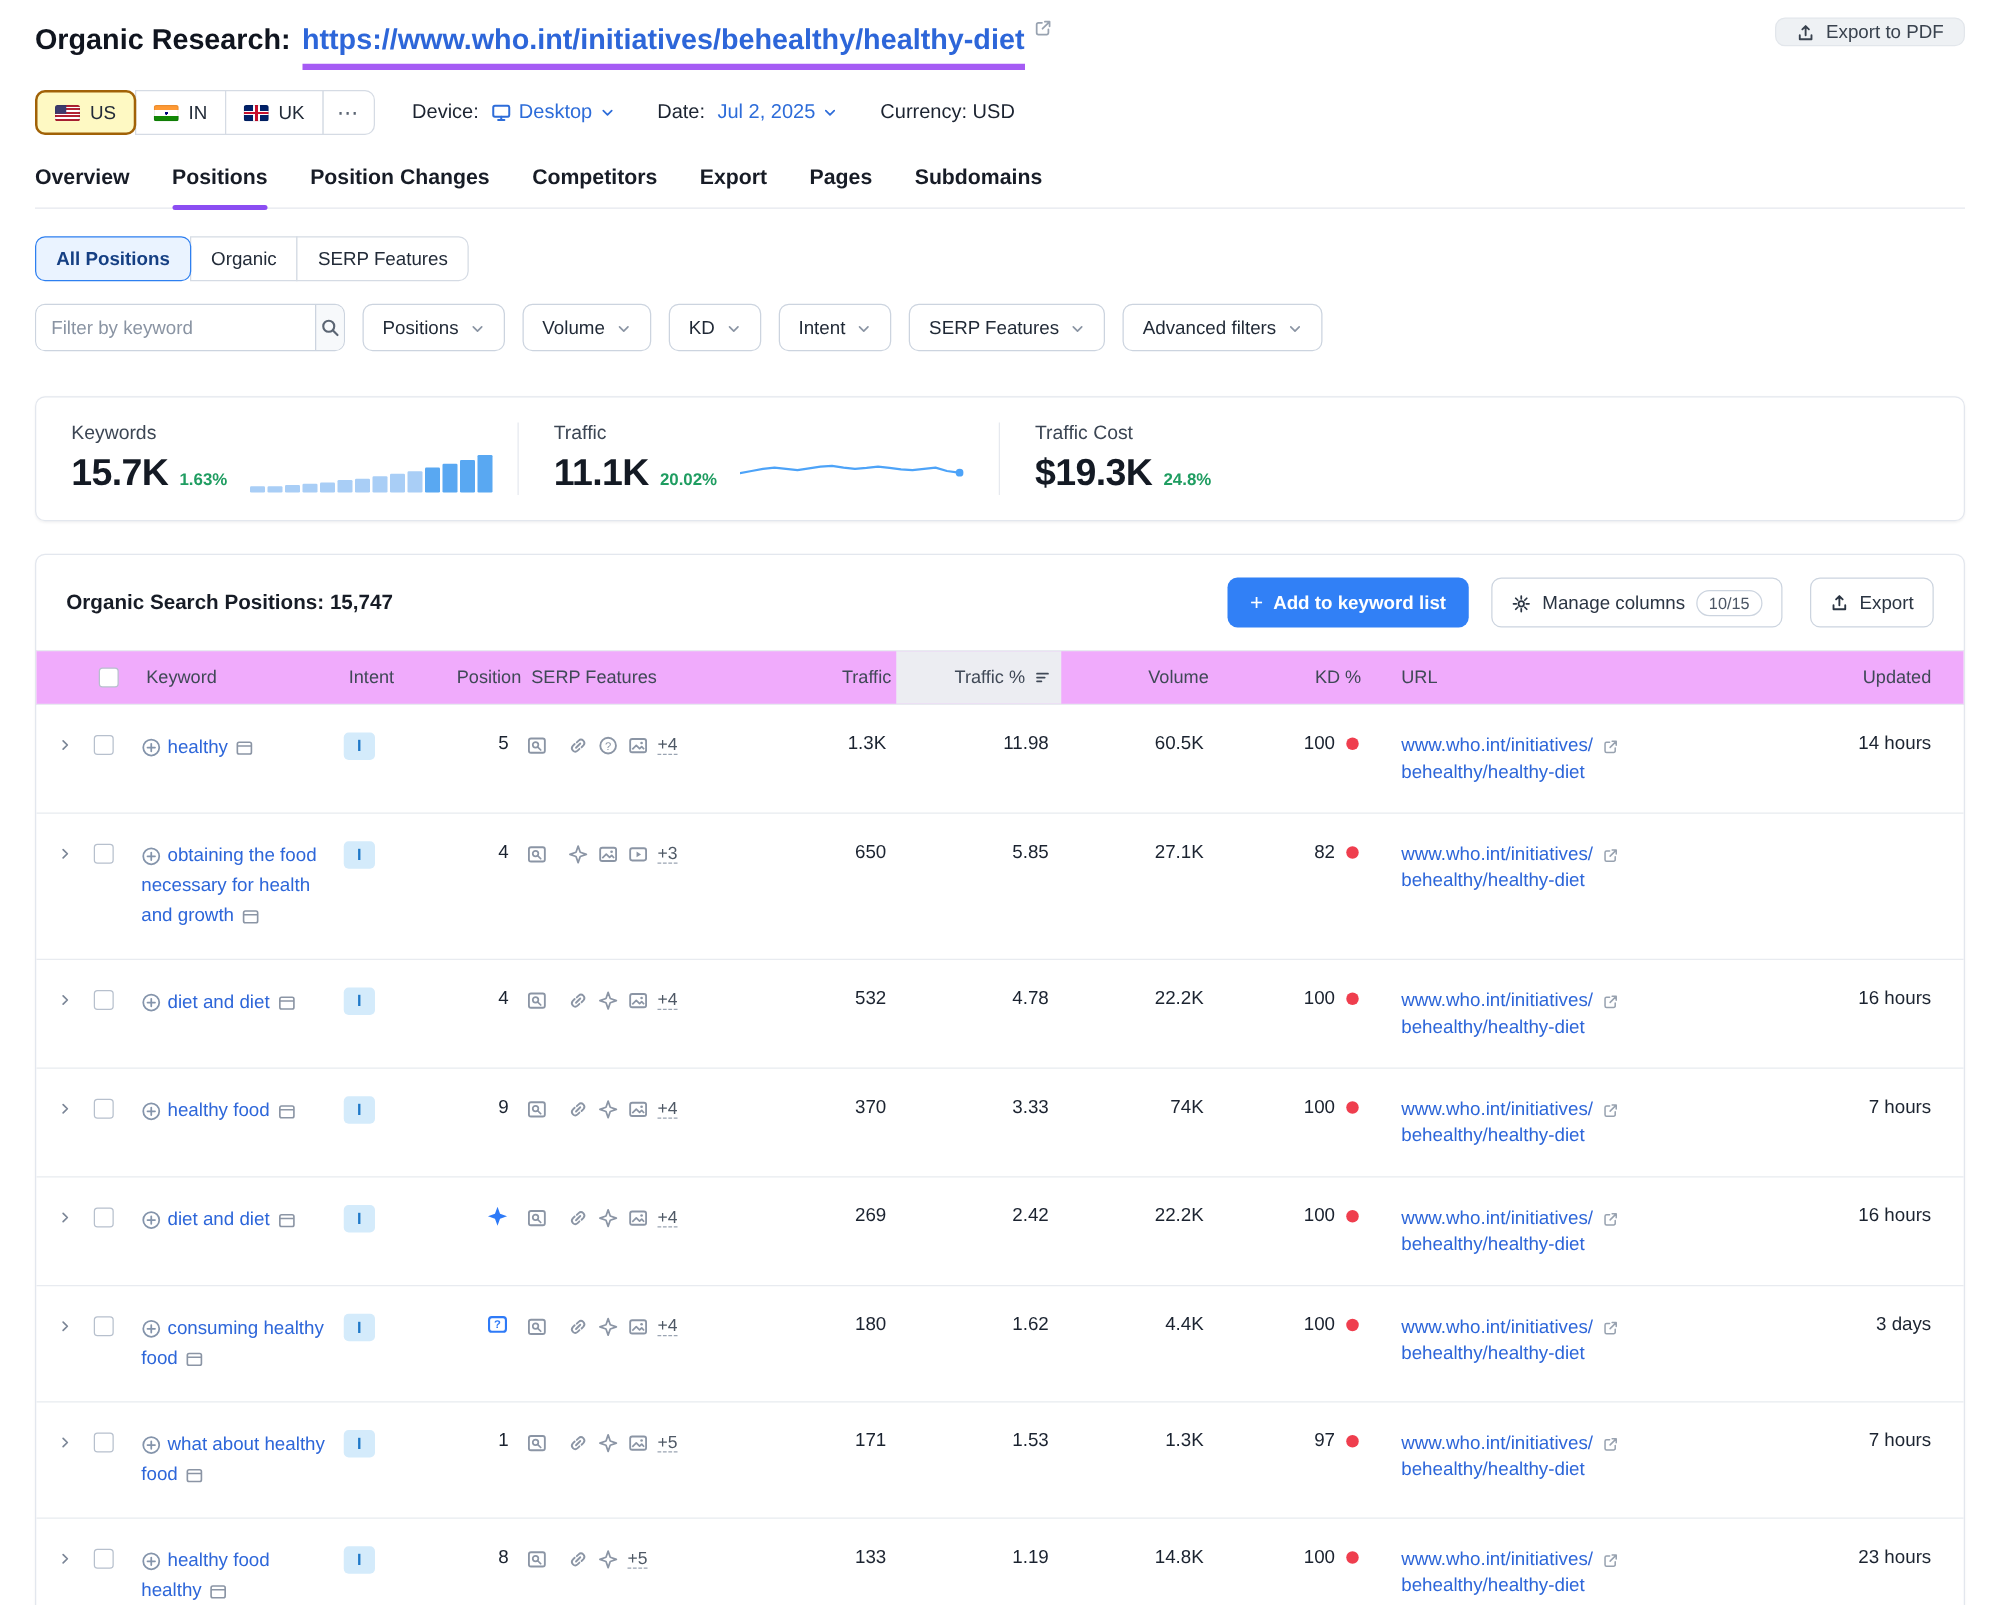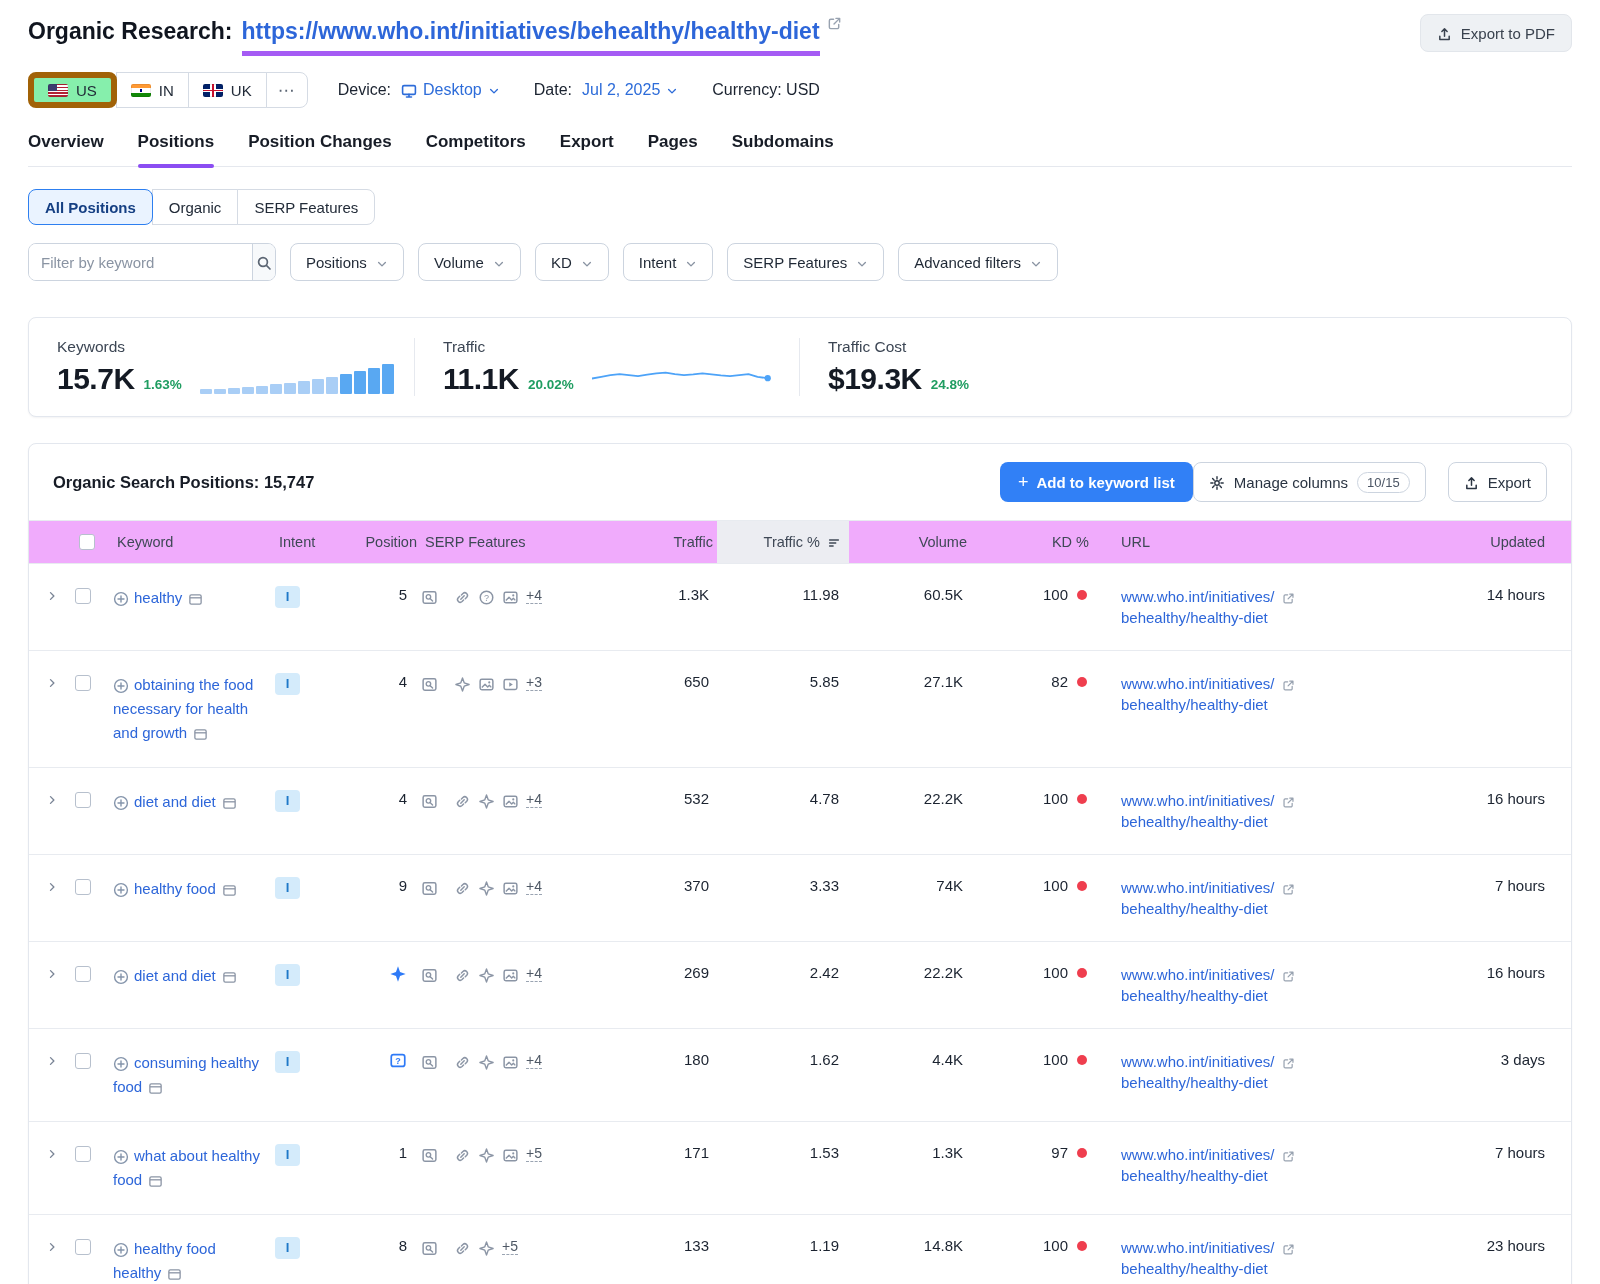--- a/index.html
+++ b/index.html
@@ -7,28 +7,28 @@
 body{background:#fff;font-family:"Liberation Sans",sans-serif;color:#1b2330}
 .page{padding:14px 28px 0}
 svg.ico{display:inline-block;vertical-align:middle}
 .hidden-defs{position:absolute;width:0;height:0;overflow:hidden}
 
 
 .header-row{display:flex;align-items:flex-start}
 .page-title{font-size:23px;font-weight:700;color:#10151f;line-height:34px}
 .page-url{font-size:23px;font-weight:700;color:#2d66d9;text-decoration:none;border-bottom:5px solid #a55bf4;padding-bottom:3px;margin-left:9px;line-height:34px;cursor:pointer}
 .ext-ic{color:#98a2b0;margin-left:7px}
-.btn-export-pdf{margin-left:auto;display:flex;align-items:center;gap:9px;background:#eef1f4;border:1px solid #e2e6eb;border-radius:8px;height:38px;padding:0 16px;font-size:15px;color:#39424e;cursor:pointer}
+.btn-export-pdf{margin-left:auto;display:flex;align-items:center;gap:9px;background:#eef1f4;border:1px solid #e2e6eb;border-radius:8px;height:23px;padding:0 16px;font-size:15px;color:#39424e;cursor:pointer}
 
 
 .toolbar{display:flex;align-items:center;margin-top:16px;gap:10px}
 .country-group{display:flex;margin-right:20px}
 .country{display:flex;align-items:center;gap:8px;height:36px;padding:0 14px;border:1px solid #d5dbe4;background:#fff;font-size:15px;color:#222b38;margin-left:-1px;cursor:pointer;position:relative}
 .country:first-child{margin-left:0;border-radius:8px 0 0 8px}
-.country.active{border:6px solid #a16207;background:#86efac;border-radius:8px;z-index:2}
+.country.active{border:2px solid #a16207;background:#fef9c3;border-radius:8px;z-index:2}
 .country-more{width:42px;justify-content:center;border-radius:0 8px 8px 0;color:#5b6573;font-size:17px;letter-spacing:1px}
 .flag{width:20px;height:13px;border-radius:2px;box-shadow:inset 0 0 0 1px rgba(0,0,0,.08);flex:0 0 auto}
 .flag-us{background:linear-gradient(#3c3b6e,#3c3b6e) left top/9px 7px no-repeat,repeating-linear-gradient(180deg,#b22234 0 1.4px,#fff 1.4px 2.8px)}
 .flag-in{background:radial-gradient(circle at 50% 50%,#000080 0 1.2px,transparent 1.3px),linear-gradient(180deg,#ff9933 0 33%,#fff 33% 66%,#128807 66%)}
 .flag-uk{background:linear-gradient(0deg,transparent 46%,#c8102e 46% 54%,transparent 54%),linear-gradient(90deg,transparent 44%,#c8102e 44% 56%,transparent 56%),linear-gradient(0deg,transparent 38%,#fff 38% 62%,transparent 62%),linear-gradient(90deg,transparent 36%,#fff 36% 64%,transparent 64%),#012169}
 .tb-label{font-size:16px;color:#1b2330}
 .tb-link{display:flex;gap:6px;color:#2d6cd9;font-size:16px;cursor:pointer}
 .tb-sep{width:14px}
 .caret{color:#2d6cd9}
 .caret-gray{color:#8a94a3}
@@ -69,21 +69,21 @@
 .spark-line{margin-bottom:2px}
 
 
 .table-card{margin-top:26px;border:1px solid #e3e7ee;border-radius:8px;box-shadow:0 1px 2px rgba(16,24,40,.05);background:#fff;overflow:hidden}
 .table-head{display:flex;align-items:center;padding:18px 24px}
 .table-title{font-size:16.5px;color:#171c26;font-weight:600}
 .table-title b{font-weight:700}
 .btn-primary{margin-left:auto;display:flex;align-items:center;gap:8px;background:#3180f6;border:none;border-radius:8px;height:40px;padding:0 18px;font-size:15px;font-weight:600;color:#fff;cursor:pointer}
 .btn-plus{font-size:18px;font-weight:400;line-height:1}
 .btn-outline{display:flex;align-items:center;gap:9px;background:#fff;border:1px solid #ccd4df;border-radius:8px;height:40px;padding:0 15px;font-size:15px;color:#2a3442;cursor:pointer}
-.btn-outline.manage{}
+.btn-outline.manage{margin-left:18px}
 .btn-outline.export{margin-left:22px}
 .cols-badge{border:1px solid #ccd4df;border-radius:11px;padding:2px 9px;font-size:13px;color:#4c5665}
 
 
 .grid-row{display:grid;grid-template-columns:46px 38px 162px 68px 78px 198px 98px 132px 122px 122px 262px 1fr;align-items:start}
 .thead{background:#f0abfc;border-top:1px solid #e8ebf0;border-bottom:1px solid #e8ebf0}
 .th{font-size:14.5px;color:#3f4856;padding:13px 4px;display:flex;align-items:center}
 .th-right{justify-content:flex-end}
 .th-sorted{background:#ecedf2;justify-content:flex-end;gap:7px;padding-right:8px}
 .th-url{padding-left:28px}

